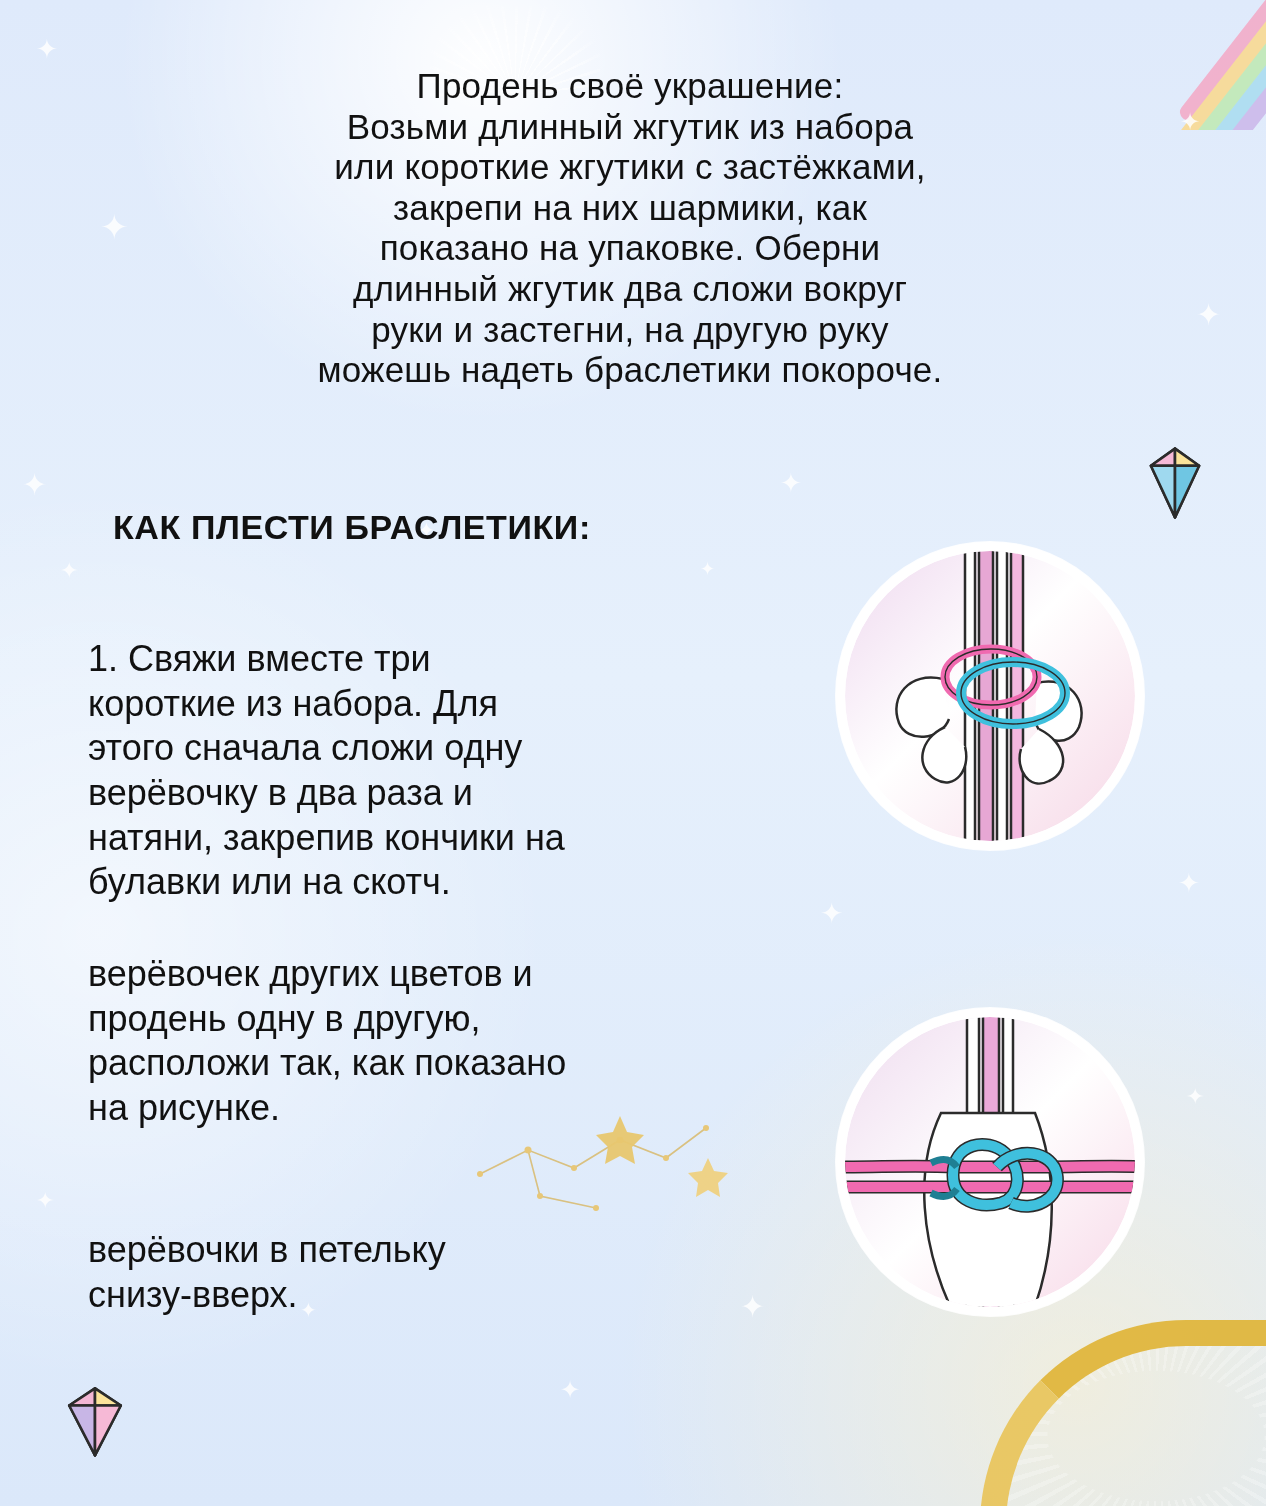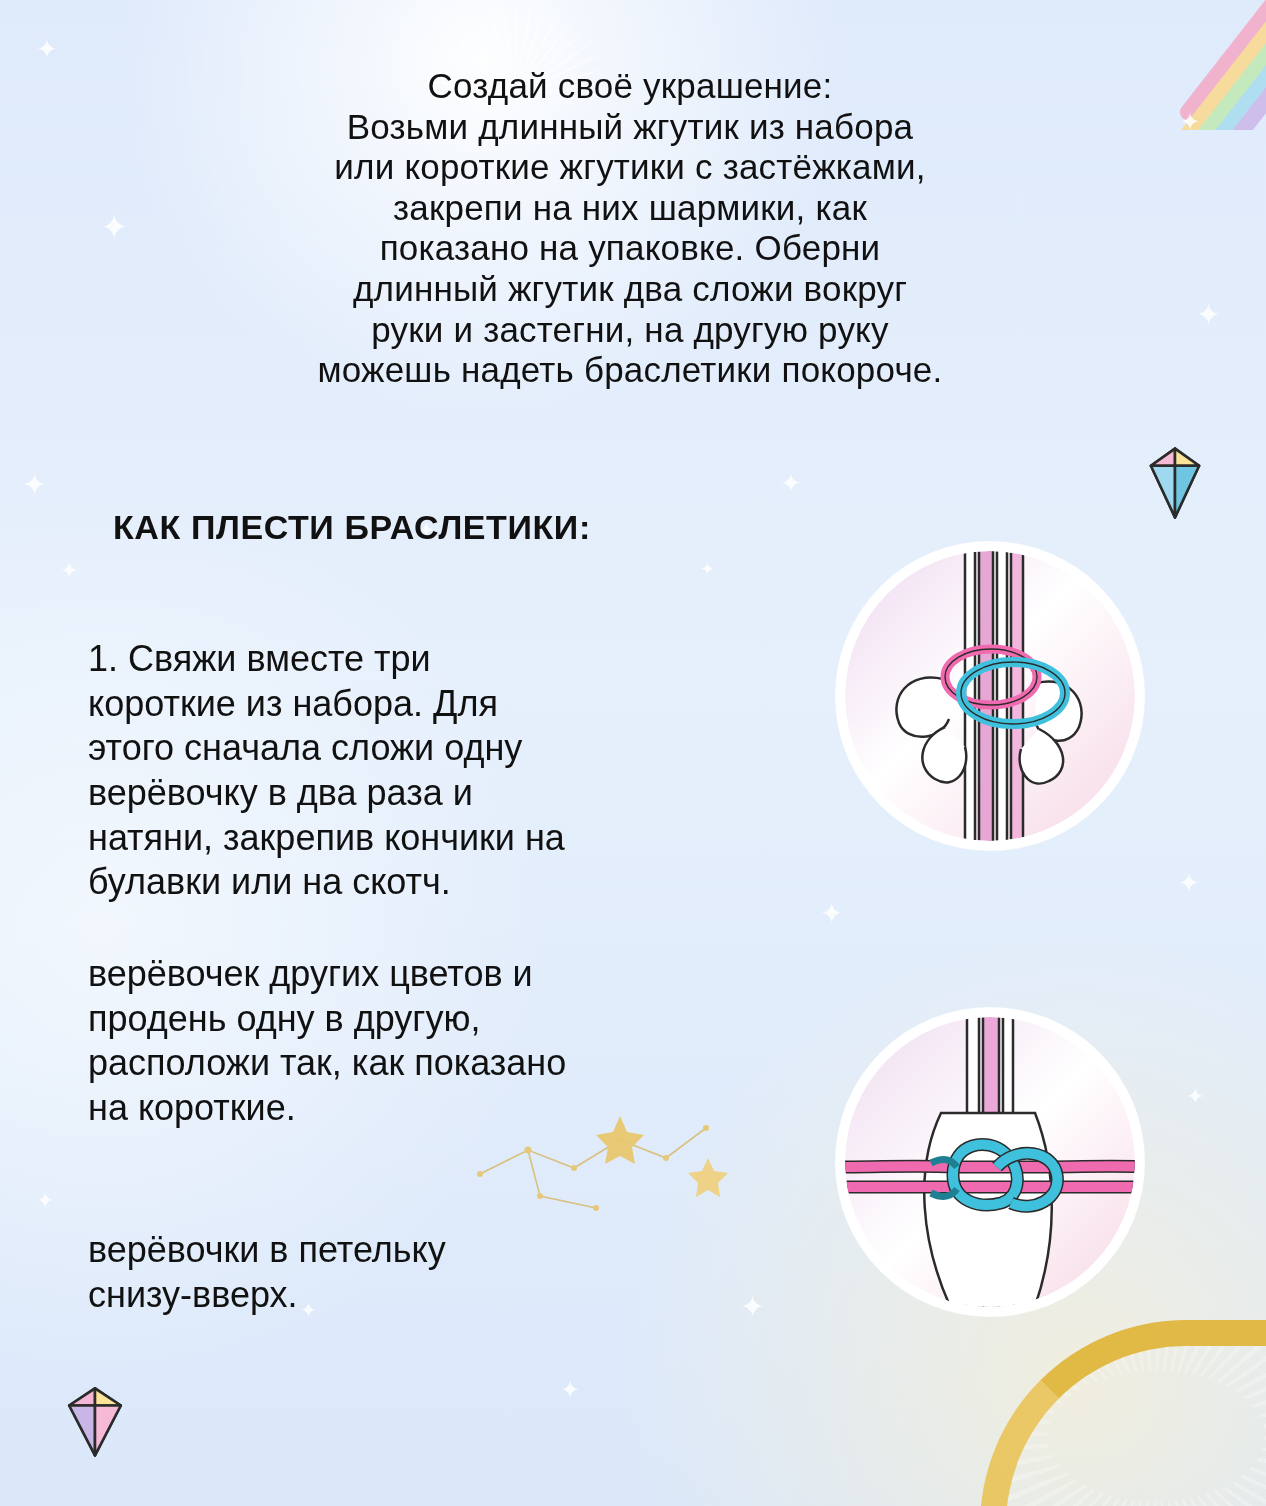--- a/index.html
+++ b/index.html
@@ -233,21 +233,21 @@
       <circle cx="70" cy="86" r="3"></circle>
         <circle cx="126" cy="98" r="3"></circle>
     </g>
     <path d="M150,6 l7,16 17,3 -12,12 3,17 -15,-8 -15,8 3,-17 -12,-12 17,-3z" fill="#e9c460" opacity=".95"></path>
     <path d="M238,48 l6,13 14,2 -10,10 2,14 -12,-7 -12,7 2,-14 -10,-10 14,-2z" fill="#f0cf74" opacity=".95"></path>
   </svg>
 
   <div class="content">
 
     <div class="intro">
-      <span class="line">Создай своё украшение:</span>
+      <span class="line">Продень своё украшение:</span>
       <span class="line">Возьми длинный жгутик из набора</span>
       <span class="line">или короткие жгутики с застёжками,</span>
       <span class="line">закрепи на них шармики, как</span>
       <span class="line">показано на упаковке. Оберни</span>
       <span class="line">длинный жгутик два сложи вокруг</span>
       <span class="line">руки и застегни, на другую руку</span>
       <span class="line">можешь надеть браслетики покороче.</span>
     </div>
 
     <div class="how-title">КАК ПЛЕСТИ БРАСЛЕТИКИ:</div>
@@ -258,21 +258,21 @@
       <span class="line">этого сначала сложи одну</span>
       <span class="line">верёвочку в два раза и</span>
       <span class="line">натяни, закрепив кончики на</span>
       <span class="line">булавки или на скотч.</span>
     </div>
 
     <div class="step step-2">
       <span class="line">верёвочек других цветов и</span>
       <span class="line">продень одну в другую,</span>
       <span class="line">расположи так, как показано</span>
-      <span class="line">на короткие.</span>
+      <span class="line">на рисунке.</span>
     </div>
 
     <div class="step step-3">
       <span class="line">верёвочки в петельку</span>
       <span class="line">снизу-вверх.</span>
     </div>
 
     <div class="illus illus-1">
       <svg class="illus-inner" viewBox="0 0 290 290">
         <defs>

